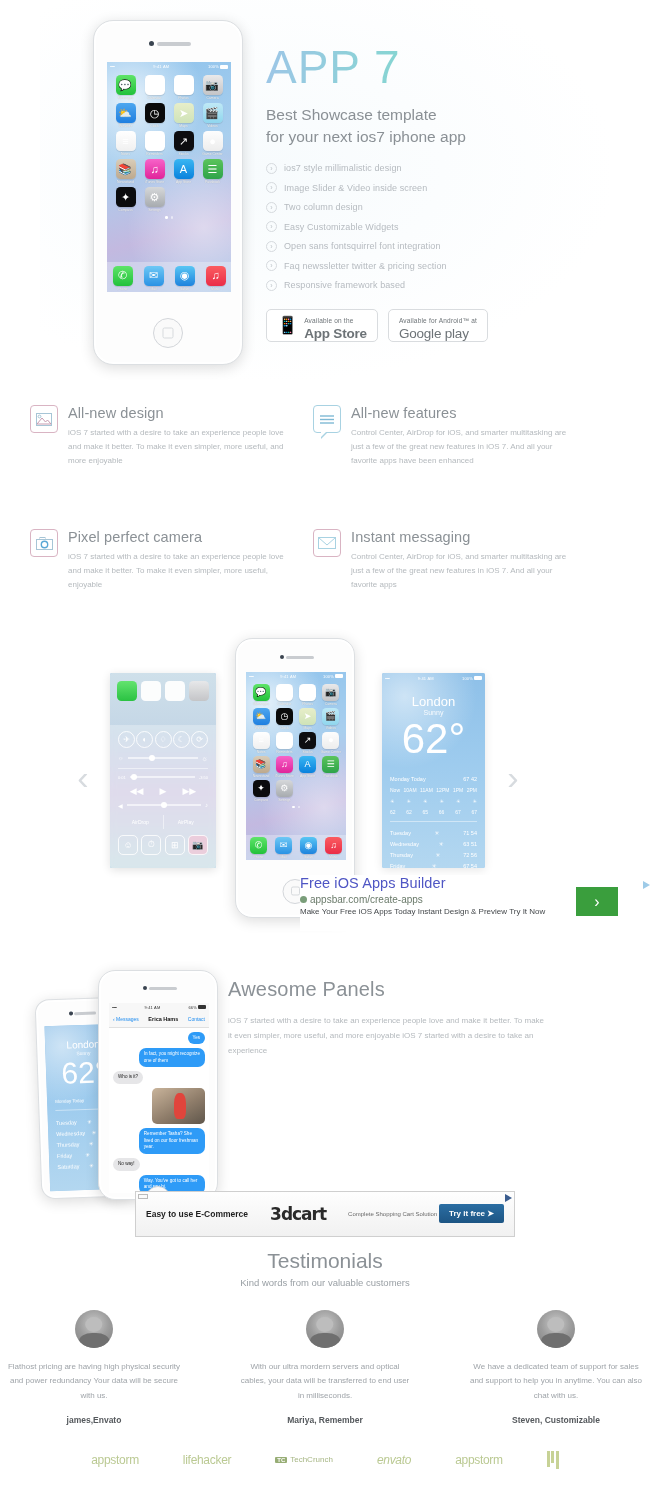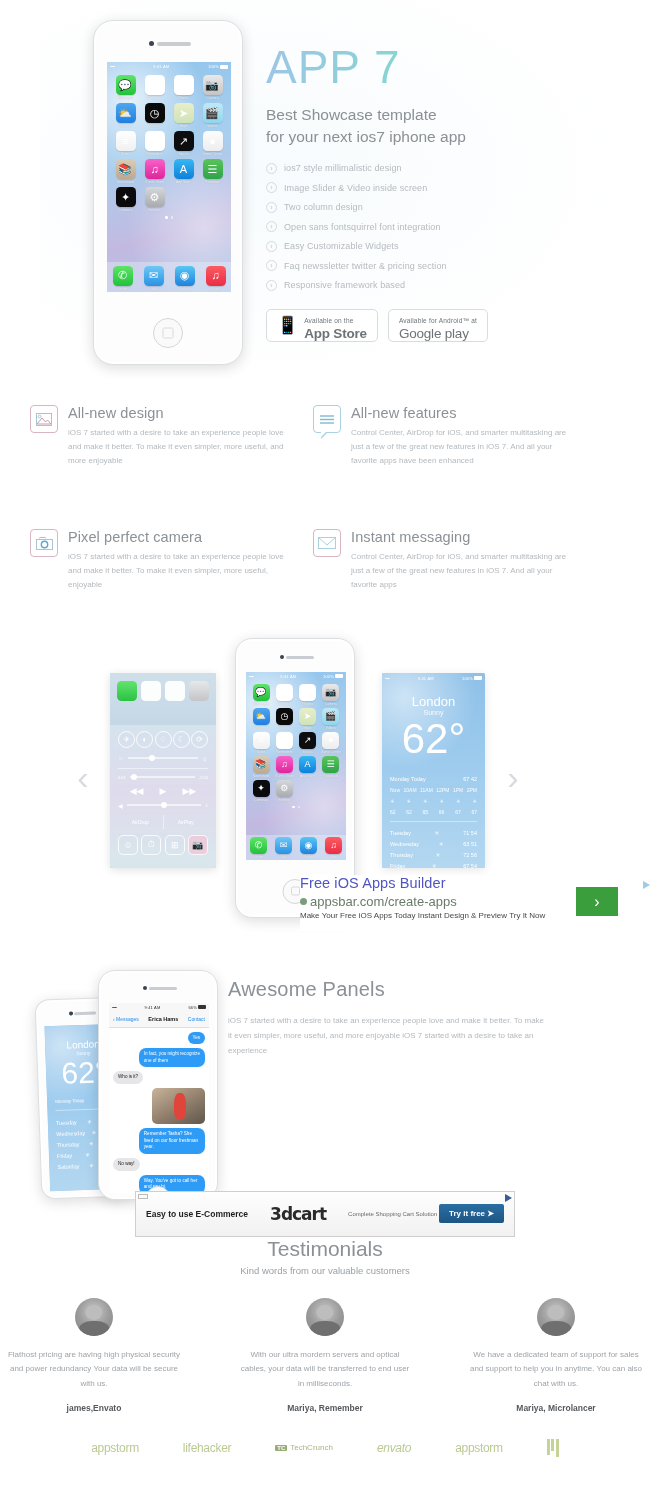--- a/index.html
+++ b/index.html
@@ -142,21 +142,21 @@
   }
   .ftitle { font-size: 14.5px; color: #8b9196; font-weight: 300; letter-spacing: .1px; }
   .fbody { font-size: 8px; line-height: 1.72; color: #b5babe; margin-top: 5px; }
 
   
   .ad-inline {
     position: absolute; left: 300px; top: 470px; width: 350px; height: 56px;
     background: #fff; z-index: 5;
   }
   .ad-inline .hl { font-size: 14.5px; color: #4f56c4; letter-spacing: .1px; }
-  .ad-inline .url { font-size: 13px; color: #6a7a6a; margin-top: 3px; display:flex; align-items:center; gap:3px;}
+  .ad-inline .url { font-size: 10px; color: #6a7a6a; margin-top: 3px; display:flex; align-items:center; gap:3px;}
   .ad-inline .url .g { width:7px;height:7px;border-radius:50%;background:#7a9e7a;display:inline-block;}
   .ad-inline .desc { font-size: 8px; color: #44484b; margin-top: 2px; }
   .ad-cta {
     position: absolute; right: 32px; top: 12px; width: 42px; height: 29px;
     background: #3a9e3d; color: #fff; font-size: 16px;
     display: flex; align-items: center; justify-content: center;
   }
   .ad-mark {
     position: absolute; right: 0px; top: 6px; width: 0; height: 0;
     border-left: 7px solid #9ecbe8; border-top: 4px solid transparent; border-bottom: 4px solid transparent;
@@ -233,21 +233,21 @@
     display:flex; align-items:center; padding: 0 10px;
   }
   .adbanner .lt { font-size: 8.5px; font-weight: 700; color:#1e1e1e; }
   .adbanner .logo { font-size: 17px; font-weight: 700; color:#2a2a2a; margin-left:22px; letter-spacing:-1px; font-family:"DejaVu Sans", sans-serif;}
   .adbanner .mid { font-size: 6px; color:#6a6a6a; margin-left: 22px; }
   .adbanner .btn { margin-left:auto; background: linear-gradient(#2b6ea3,#1d5584); color:#fff; font-size: 8px; font-weight:700; padding: 5px 10px; border-radius:2px; }
   .adbanner .mk { position:absolute; right:2px; top:2px; width:0;height:0;border-left:7px solid #3b5d8f;border-top:4px solid transparent;border-bottom:4px solid transparent;}
   .adbanner .corner { position:absolute; left:2px; top:2px; width:10px; height:5px; border:1px solid #bbb; background:#fafafa;}
 
   
-  .testi { text-align:center; }
+  .testi { text-align:center; margin-top: 12px; }
   .testi h2 { font-size: 21px; font-weight: 300; color:#8b9196; }
   .testi .kind { font-size: 9.5px; color:#9aa0a5; margin-top: 4px; font-weight:300; }
   .tgrid { display:flex; justify-content:center; gap: 56px; margin-top: 22px; }
   .tcard { width: 175px; text-align:center; }
   .tcard .av {
     width: 38px; height: 38px; border-radius:50%; margin: 0 auto;
     background: radial-gradient(circle at 50% 36%, #c9c9c9 0%, #9d9d9d 48%, #7d7d7d 100%);
     position:relative; overflow:hidden;
   }
   .tcard .av::before { content:""; position:absolute; left:50%; top:20%; transform:translateX(-50%); width:46%; height:40%; border-radius:50%; background:#bdbdbd; }
@@ -449,25 +449,25 @@
           <li>
             <span class="chev">›</span>
             <span class="txt">Image Slider &amp; Video inside screen</span>
           </li>
           <li>
             <span class="chev">›</span>
             <span class="txt">Two column design</span>
           </li>
           <li>
             <span class="chev">›</span>
-            <span class="txt">Open sans fontsquirrel font integration</span>
+            <span class="txt">Easy Customizable Widgets</span>
           </li>
           <li>
             <span class="chev">›</span>
-            <span class="txt">Easy Customizable Widgets</span>
+            <span class="txt">Open sans fontsquirrel font integration</span>
           </li>
           <li>
             <span class="chev">›</span>
             <span class="txt">Faq newssletter twitter &amp; pricing section</span>
           </li>
           <li>
             <span class="chev">›</span>
             <span class="txt">Responsive framework based</span>
           </li>
         </ul>
@@ -967,21 +967,21 @@
           <div class="nm">james,Envato</div>
         </div>
         <div class="tcard">
           <div class="av"></div>
           <div class="qt">With our ultra mordern servers and optical cables, your data will be transferred to end user in milliseconds.</div>
           <div class="nm">Mariya, Remember</div>
         </div>
         <div class="tcard">
           <div class="av"></div>
           <div class="qt">We have a dedicated team of support for sales and support to help you in anytime. You can also chat with us.</div>
-          <div class="nm">Mariya, Microlancer</div>
+          <div class="nm">Steven, Customizable</div>
         </div>
       </div>
   </section>
 
   <section class="logos" id="logo-row">
       <div class="lg">appstorm</div>
       <div class="lg lg-lifehacker">lifehacker</div>
       <div class="lg-tc">
         <b>TC</b>
         <span>TechCrunch</span>

